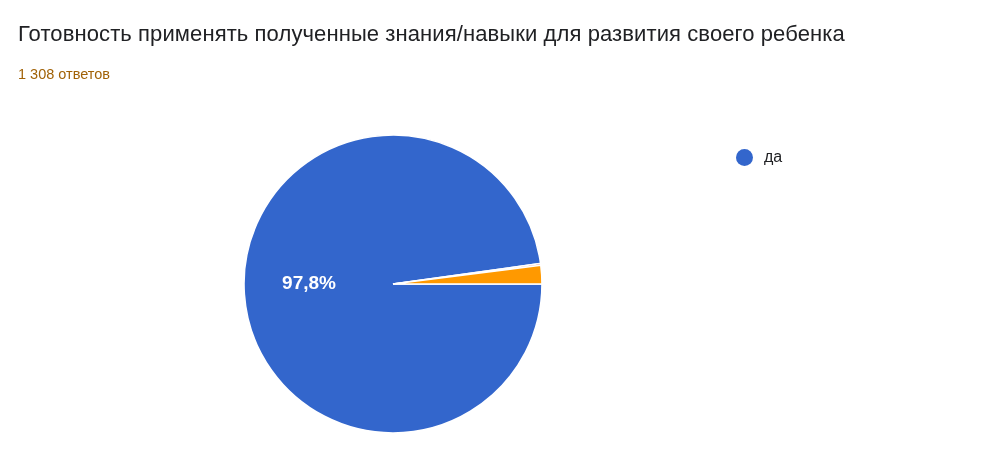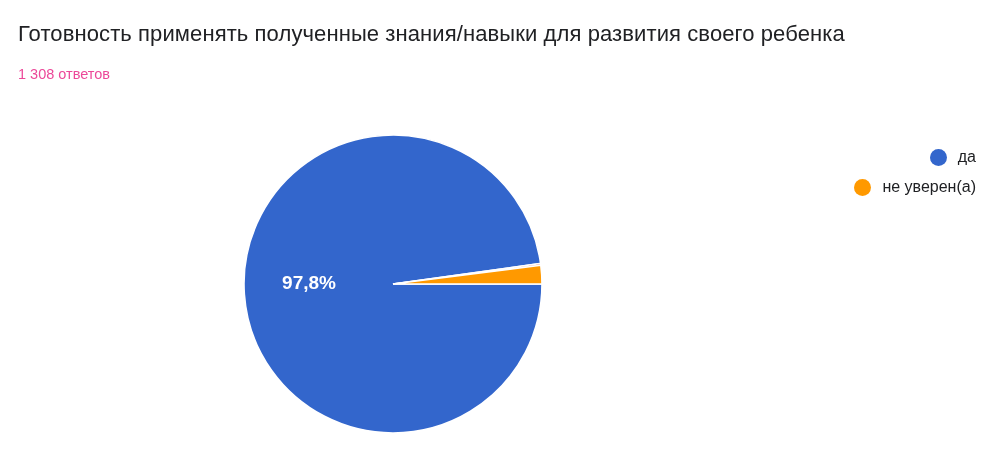--- a/index.html
+++ b/index.html
@@ -37,21 +37,21 @@
     letter-spacing: 0.1px;
     white-space: nowrap;
   }
 
   #chart-subtitle {
     position: absolute;
     left: 18px;
     top: 64px;
     font-size: 14.5px;
     line-height: 20px;
-    color: #ec4899;
+    color: #a16207;
     font-weight: 400;
   }
 
   #plot-area {
     position: absolute;
     left: 0;
     top: 100px;
     width: 1000px;
     height: 359px;
   }
@@ -83,21 +83,20 @@
     position: absolute;
     left: 736px;
     top: 42px;
     width: 240px;
   }
 
   .legend-row {
     display: flex;
     align-items: center;
     height: 30px;
-    justify-content: flex-end;
   }
 
   .legend-swatch {
     width: 17px;
     height: 17px;
     border-radius: 50%;
     flex: 0 0 auto;
     margin-right: 11px;
   }
 
@@ -127,20 +126,16 @@
         </g>
     </svg>
 
     <div id="slice-label-0">97,8%</div>
 
     <div id="legend">
         <div class="legend-row">
           <span class="legend-swatch" style="background: rgb(51, 102, 204);"></span>
           <span class="legend-label">да</span>
         </div>
-        <div class="legend-row">
-          <span class="legend-swatch" style="background: rgb(255, 153, 0);"></span>
-          <span class="legend-label">не уверен(а)</span>
-        </div>
       </div>
 
   </div>
 </div>
 
 </body></html>

